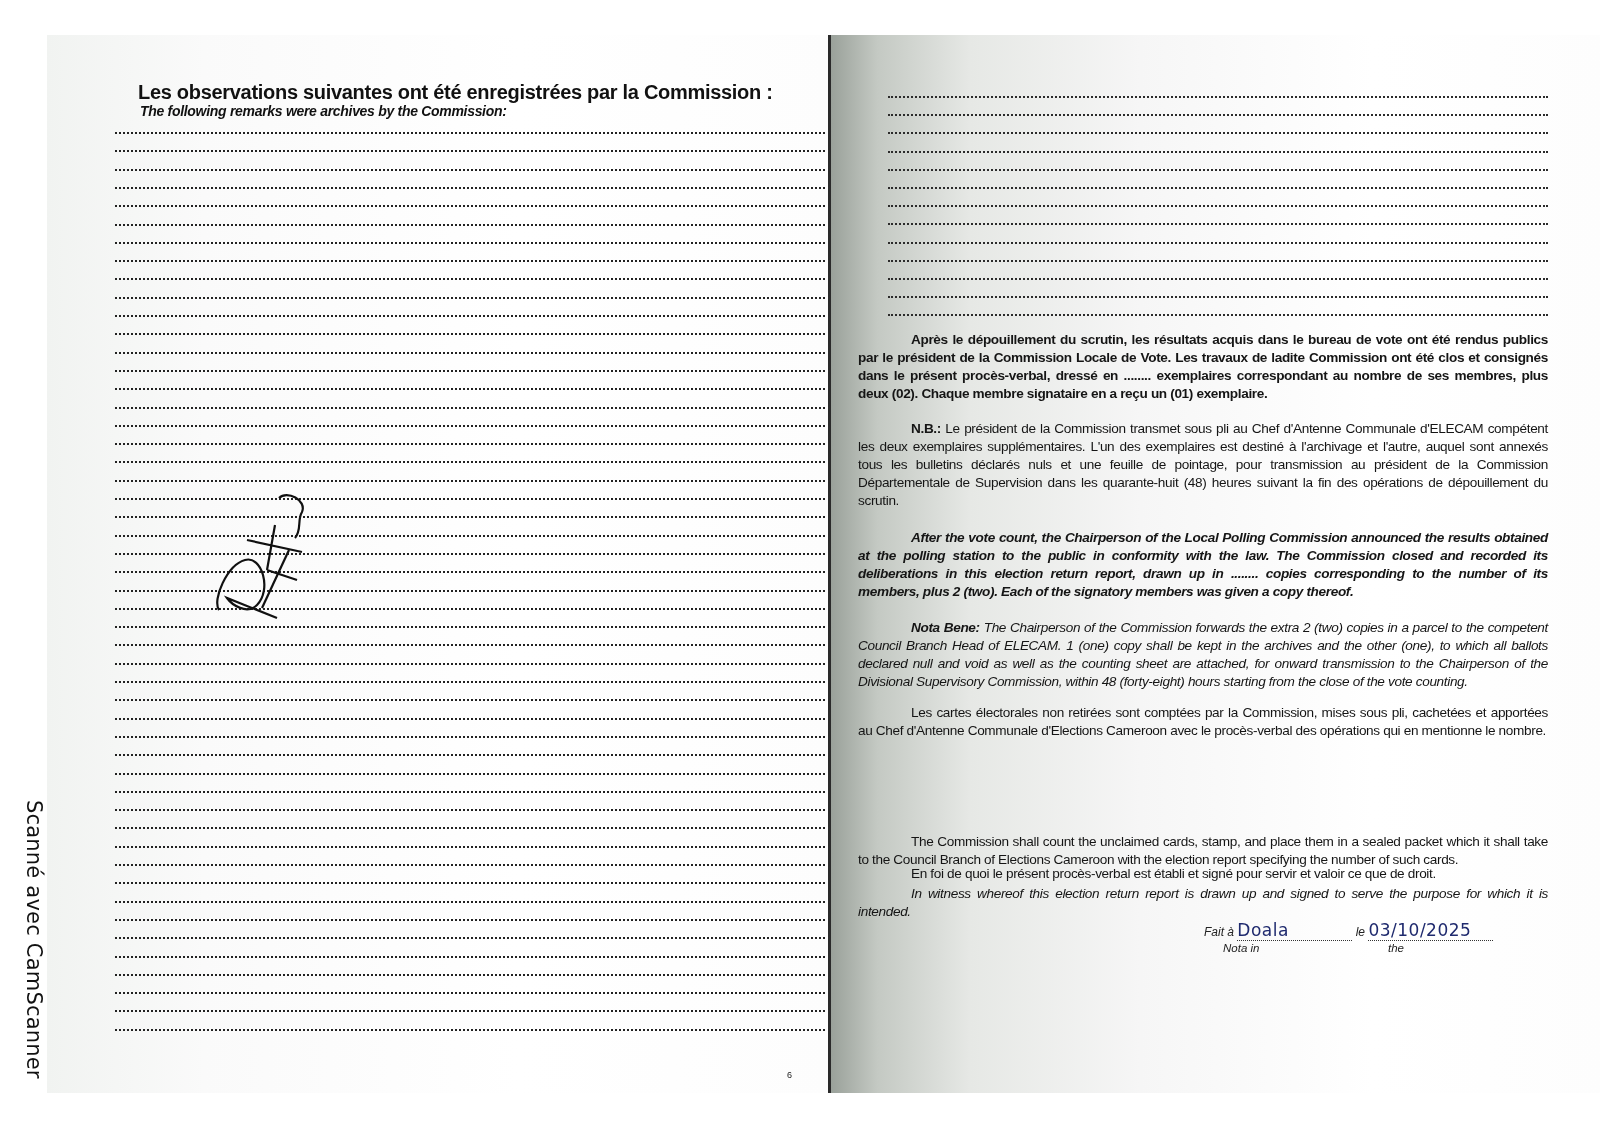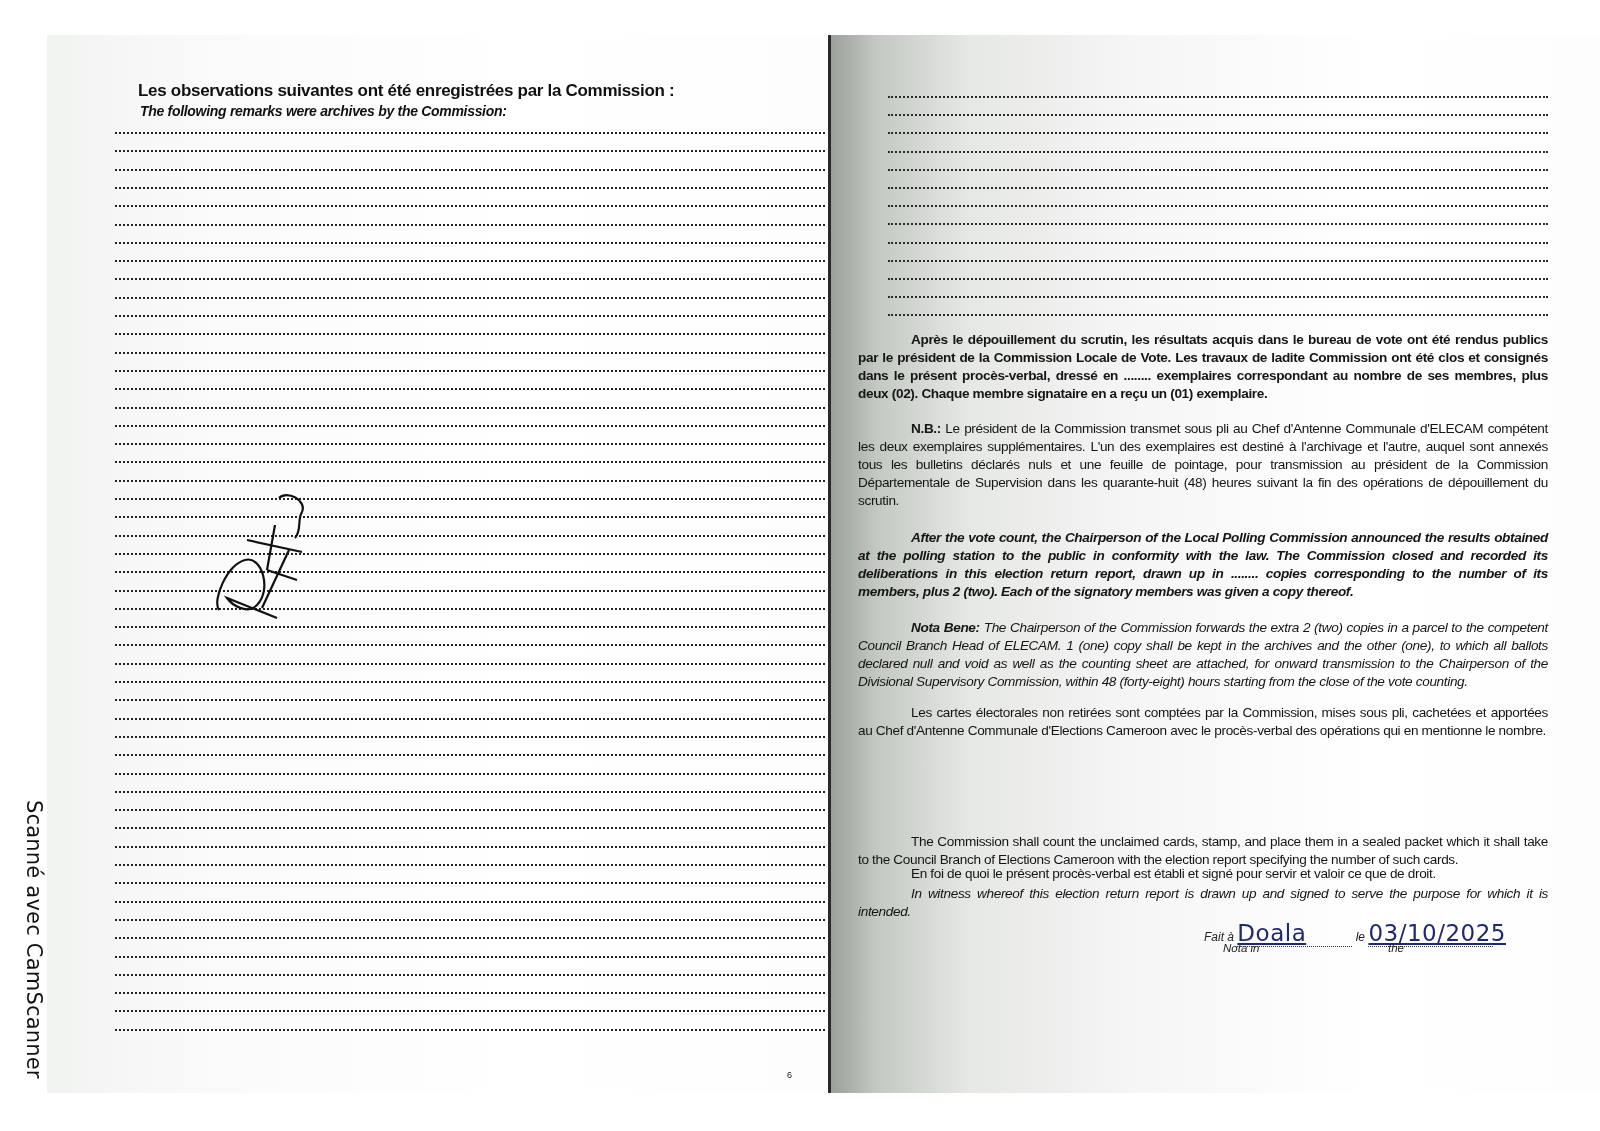--- a/index.html
+++ b/index.html
@@ -1,34 +1,34 @@
 <!DOCTYPE html>
 <html><head>
 <meta charset="utf-8">
 <style>
   html,body{margin:0;padding:0;}
   body{width:1600px;height:1131px;background:#ffffff;position:relative;overflow:hidden;font-family:"Liberation Sans",sans-serif;}
   .watermark{position:absolute;left:20px;top:800px;width:30px;height:300px;}
   .watermark span{position:absolute;left:0;top:0;transform-origin:0 0;transform:translate(26px,0) rotate(90deg);white-space:nowrap;font-family:"DejaVu Sans",sans-serif;font-size:21px;color:#111;letter-spacing:0.2px;}
   .page-left{position:absolute;left:47px;top:35px;width:785px;height:1058px;background:linear-gradient(90deg,#f1f3f1 0%,#fafafa 20%,#ffffff 60%,#fdfdfd 100%);}
   .page-right{position:absolute;left:828px;top:35px;width:772px;height:1058px;background:linear-gradient(90deg,#9aa19a 0%,#c4c9c3 6%,#e6e8e5 18%,#f6f6f6 40%,#ffffff 70%,#fdfdfd 100%);border-left:3px solid #2a2a2a;}
-  .heading-fr{position:absolute;left:91px;top:46px;font-family:"Liberation Sans Narrow","Liberation Sans",sans-serif;font-weight:bold;font-size:17px;color:#111;letter-spacing:-0.3px;}
+  .heading-fr{position:absolute;left:91px;top:46px;font-family:"Liberation Sans Narrow","Liberation Sans",sans-serif;font-weight:bold;font-size:20px;color:#111;letter-spacing:-0.3px;}
   .heading-en{position:absolute;left:93px;top:68px;font-weight:bold;font-style:italic;font-size:14px;color:#111;letter-spacing:-0.3px;}
   .dotline{position:absolute;height:0;border-top:2px dotted #222;}
   .left-lines .dotline{left:68px;width:710px;}
   .right-lines .dotline{left:57px;width:660px;border-top-color:#2b2b2b;}
   .ras{position:absolute;left:160px;top:455px;width:120px;height:140px;}
   .pageno{position:absolute;left:740px;top:1035px;font-size:9px;color:#222;}
   .para{position:absolute;left:27px;width:690px;font-size:13.6px;line-height:18px;color:#151515;text-align:justify;}
   .para .indent{display:inline-block;width:53px;}
   .fr{font-family:"Liberation Sans",sans-serif;letter-spacing:-0.35px;}
   .en{font-style:italic;letter-spacing:-0.35px;}
   .b{font-weight:bold;margin-top:16px;}
   .sig{position:absolute;left:373px;top:885px;font-size:12px;font-style:italic;color:#222;}
-  .sig .hw{font-family:"DejaVu Sans",sans-serif;font-style:normal;color:#1f2a6e;font-size:23px;letter-spacing:0.5px;text-decoration:underline;}
+  .sig .hw{font-family:"DejaVu Sans",sans-serif;font-style:normal;color:#1f2a6e;font-size:17px;letter-spacing:0.5px;}
   .sig .blank{display:inline-block;border-bottom:1px dotted #333;}
   .sub{position:absolute;font-size:11.5px;font-style:italic;color:#222;}
 </style>
 </head>
 <body>
 
 <div class="watermark">
   <span>Scanné avec CamScanner</span>
 </div>
 

